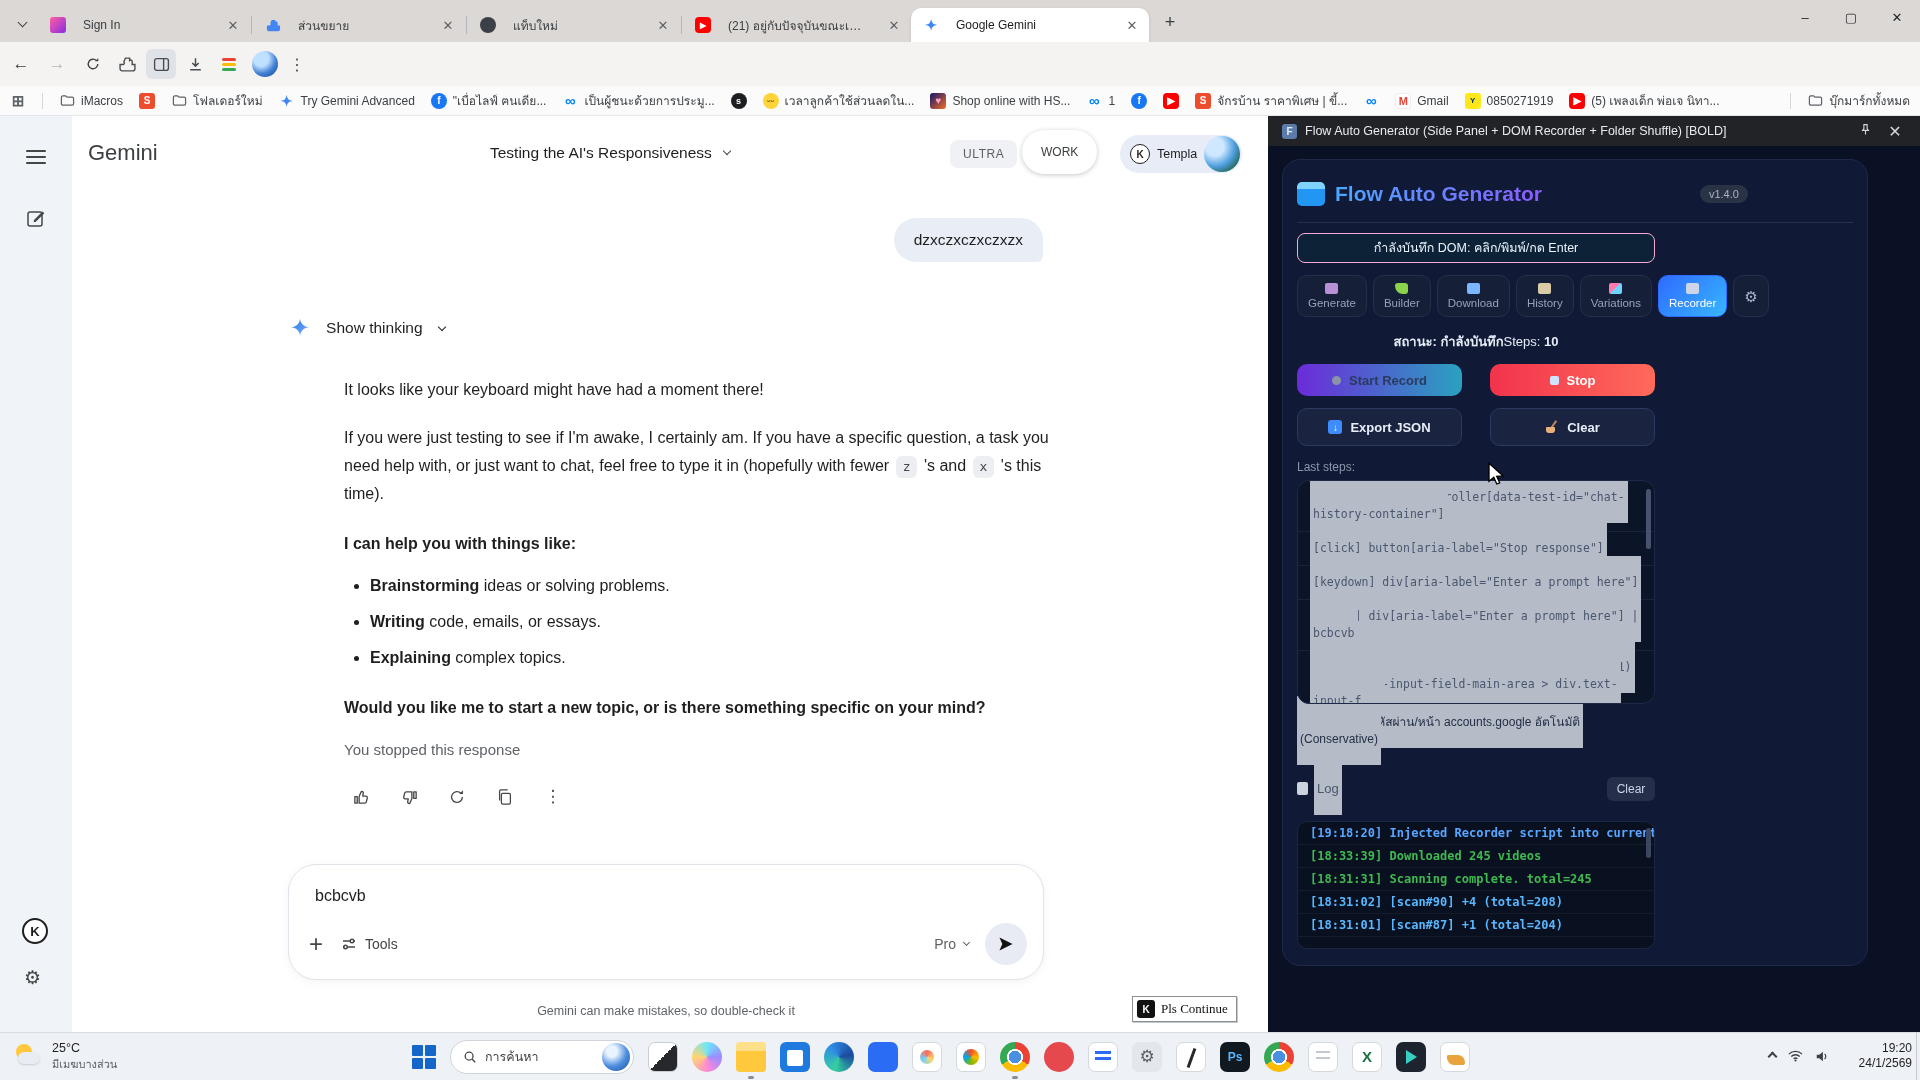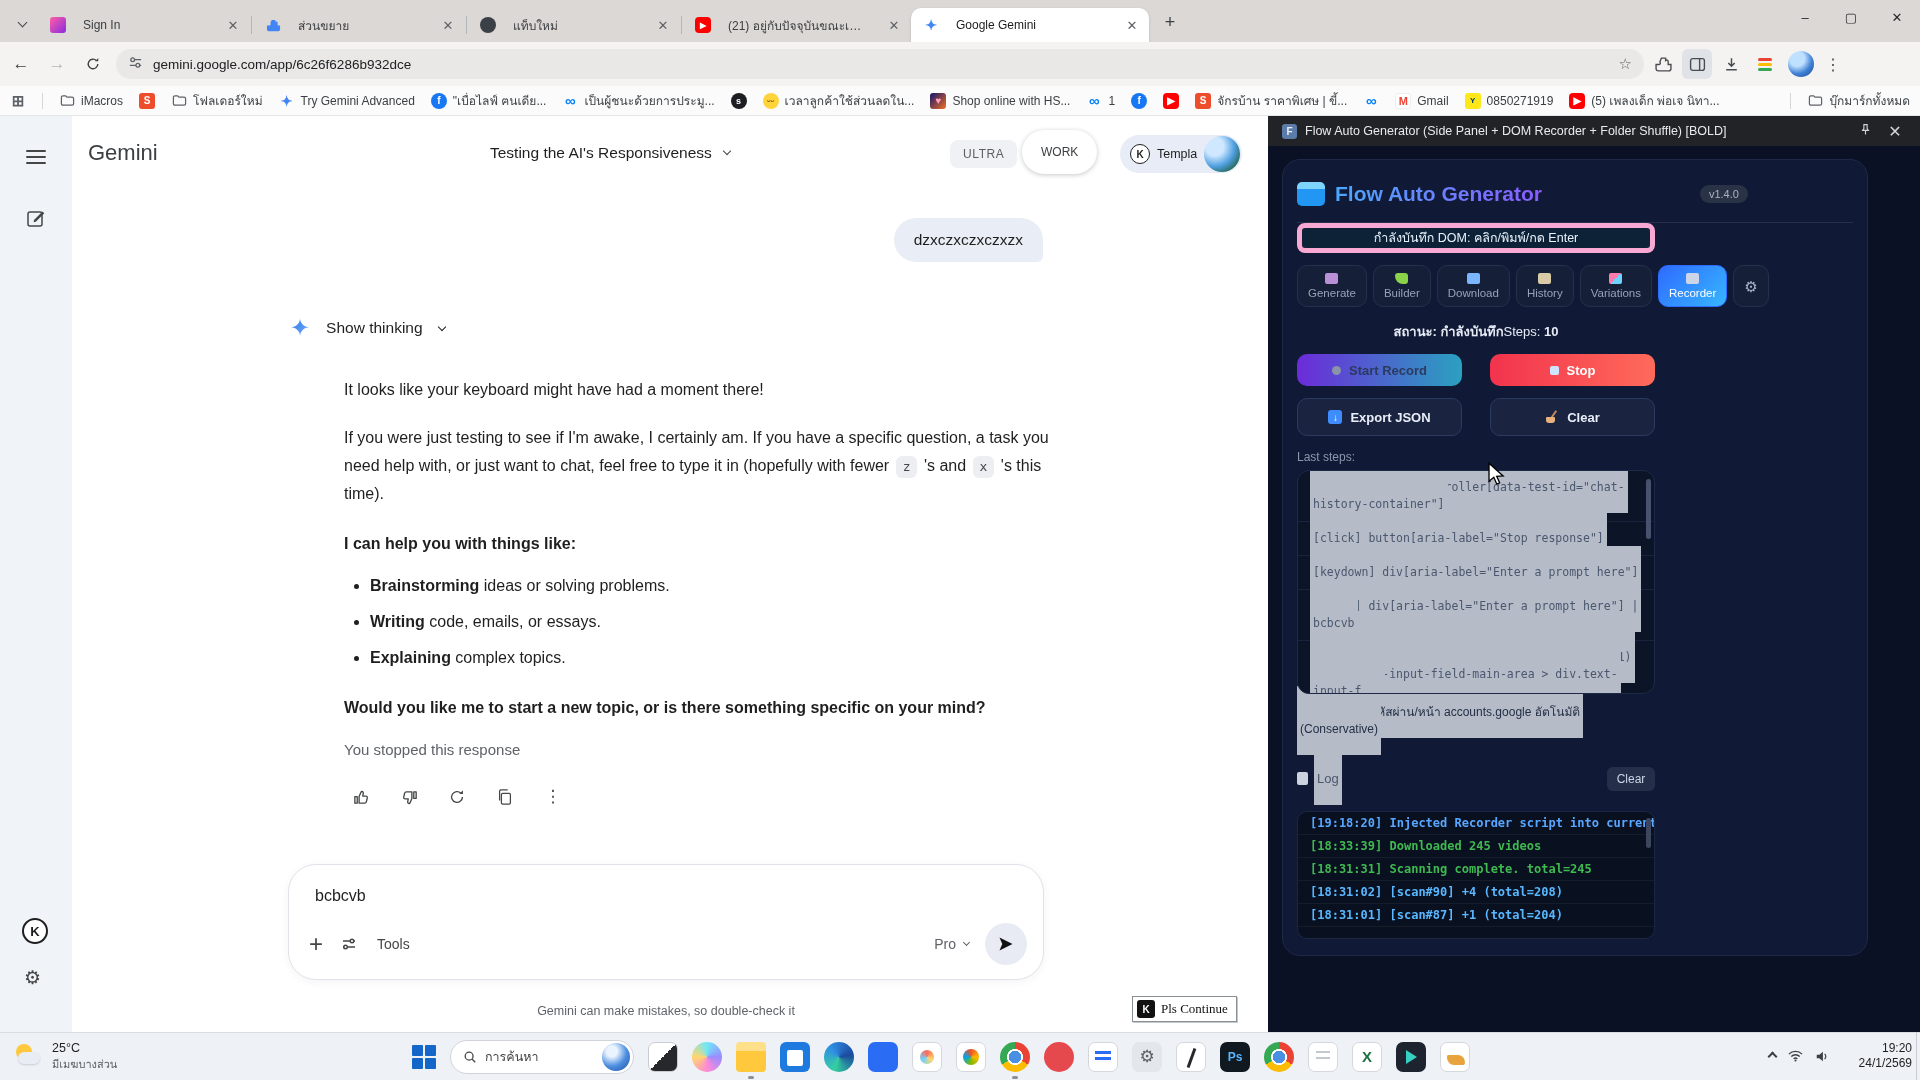--- a/index.html
+++ b/index.html
@@ -85,21 +85,21 @@
 .resp h4{margin-top:22px;font-size:16px}
 .resp ul{margin:14px 0 0 26px}
 .resp li{margin-bottom:8px}
 .stopped{margin-top:14px;color:#5f6368;font-size:15px}
 .ricons{margin-top:16px;display:flex;gap:14px;align-items:center}
 .ric{width:34px;height:34px;display:flex;align-items:center;justify-content:center;border-radius:50%;color:#444746}
 .composer{position:absolute;left:288px;top:748px;width:756px;height:116px;border:1px solid #e0e3e9;border-radius:28px;background:#fff;box-shadow:0 2px 10px rgba(0,0,0,.05)}
 .cvalue{position:absolute;left:26px;top:22px;font-size:16px;color:#1f1f1f}
 .crow{position:absolute;left:20px;right:16px;bottom:14px;display:flex;align-items:center;gap:18px}
 .cplus{font-size:24px;color:#444746;font-weight:300}
-.ctools{display:flex;align-items:flex-start;gap:20px;font-size:14px;color:#444746}
+.ctools{display:flex;align-items:flex-start;gap:8px;font-size:14px;color:#444746}
 .cright{margin-left:auto;display:flex;align-items:center;gap:16px}
 .cpro{display:flex;align-items:center;gap:8px;font-size:14px;color:#5f6368}
 .cpro .chev{width:5px;height:5px;border-width:1.5px;margin-top:-3px}
 .csend{width:42px;height:42px;border-radius:50%;background:#e8ebf4;display:flex;align-items:center;justify-content:center}
 .disclaimer{position:absolute;left:288px;top:888px;width:756px;text-align:center;font-size:12.5px;color:#5f6368}
 .plscont{position:absolute;left:1132px;top:880px;height:26px;background:#fff;border:1px solid #8a8f94;box-shadow:1px 1px 0 #c5c8cc;display:flex;align-items:center;gap:6px;padding:0 8px 0 4px}
 .plscont .kb{width:18px;height:18px;background:#111;color:#fff;font-size:10px;font-weight:bold;display:flex;align-items:center;justify-content:center;border-radius:3px}
 .plscont .pt{font-family:"Liberation Serif",serif;font-size:13px;color:#111}
 
 
@@ -109,21 +109,21 @@
 .sp-header .t{font-size:12.5px;color:#e8eaed;flex:1;white-space:nowrap;overflow:hidden}
 .sp-header .hic{color:#d2d4d8;width:22px;text-align:center}
 .sp-body{position:absolute;left:0;top:30px;right:0;bottom:0;background:#0a1124}
 .sp-card{position:absolute;left:14px;top:13px;width:586px;border-radius:18px;background:#101a36;border:1px solid #1e2947;padding:14px 14px 16px}
 .sp-title{display:flex;align-items:center;gap:10px;height:40px}
 .clapper{width:28px;height:24px;border-radius:5px;background:linear-gradient(180deg,#7fd4ff 0 30%,#2196f3 30%);position:relative}
 .sp-title .tt{font-size:21px;font-weight:bold;background:linear-gradient(90deg,#4aa8ff,#8a5cff);-webkit-background-clip:text;background-clip:text;color:transparent}
 .vbadge{margin-left:148px;background:#2a3246;color:#aab3c5;border-radius:10px;font-size:11px;padding:3px 9px}
 .sp-div{height:1px;background:#27304a;margin:8px 0 0}
 .col{width:358px}
-.banner{height:30px;border:5px solid #f9a8d4;background:#0d2236;border-radius:8px;display:flex;align-items:center;justify-content:center;font-size:12.5px;color:#eaf4ff}
+.banner{margin-top:10px;height:30px;border:1px solid #f9a8d4;background:#0d2236;border-radius:8px;display:flex;align-items:center;justify-content:center;font-size:12.5px;color:#eaf4ff}
 .ptabs{margin-top:12px;display:flex;gap:6px}
 .ptab{height:42px;border-radius:10px;background:#161f38;border:1px solid #27declare,#27304a;border:1px solid #27304a;display:flex;flex-direction:column;align-items:center;justify-content:center;gap:3px;font-size:11.5px;color:#97a1b6;padding:0 10px}
 .ptab.active{background:linear-gradient(135deg,#2e6bff,#37b6ff);border-color:#2e6bff;color:#fff}
 .pti{width:13px;height:11px;border-radius:2px;display:block}
 .pti-generate{background:#b98fd6}
 .pti-builder{background:#8bd44a;border-radius:3px 3px 3px 8px}
 .pti-download{background:#7ab7ff}
 .pti-history{background:#d9cba6}
 .pti-variations{background:linear-gradient(135deg,#ff7bac 0 50%,#6fd3ff 50%)}
 .pti-recorder{background:#cdd6e8}
@@ -257,29 +257,20 @@
 
   <div class="toolbar">
     <div class="nav-ic">←</div>
     <div class="nav-ic dis">→</div>
     <div class="nav-ic">
       <svg width="16" height="16" viewBox="0 0 20 20">
           <path d="M16 10a6 6 0 1 1-1.7-4.2" fill="none" stroke="#3c4043" stroke-width="1.7"></path>
           <path d="M16.6 2.6v4h-4z" fill="#3c4043"></path>
         </svg>
     </div>
-    <div class="addr">
-      <span><svg width="15" height="15" viewBox="0 0 16 16">
-            <circle cx="5" cy="5" r="2" fill="none" stroke="#5f6368" stroke-width="1.4"></circle>
-            <path d="M7.5 5H14M2 11h6.5M12.5 11H14" stroke="#5f6368" stroke-width="1.4"></path>
-            <circle cx="10.5" cy="11" r="2" fill="none" stroke="#5f6368" stroke-width="1.4"></circle>
-          </svg></span>
-      <span class="url">gemini.google.com/app/6c26f6286b932dce</span>
-      <span class="star">☆</span>
-    </div>
     <div class="tool-ic">
       <svg width="17" height="17" viewBox="0 0 16 16">
           <path d="M6 2h4v2.2c.9-.8 2.4-.4 2.4 1V8H15v4a2 2 0 0 1-2 2H3a2 2 0 0 1-2-2V8h2.6c1.4 0 1.8-1.8 1-2.6z" fill="none" stroke="#494c50" stroke-width="1.3"></path>
         </svg>
     </div>
     <div class="tool-ic pressed">
       <svg width="17" height="17" viewBox="0 0 16 16">
           <rect x="1.5" y="2.5" width="13" height="11" rx="2" fill="none" stroke="#494c50" stroke-width="1.3"></rect>
           <path d="M10 2.5v11" stroke="#494c50" stroke-width="1.3"></path>
         </svg>

